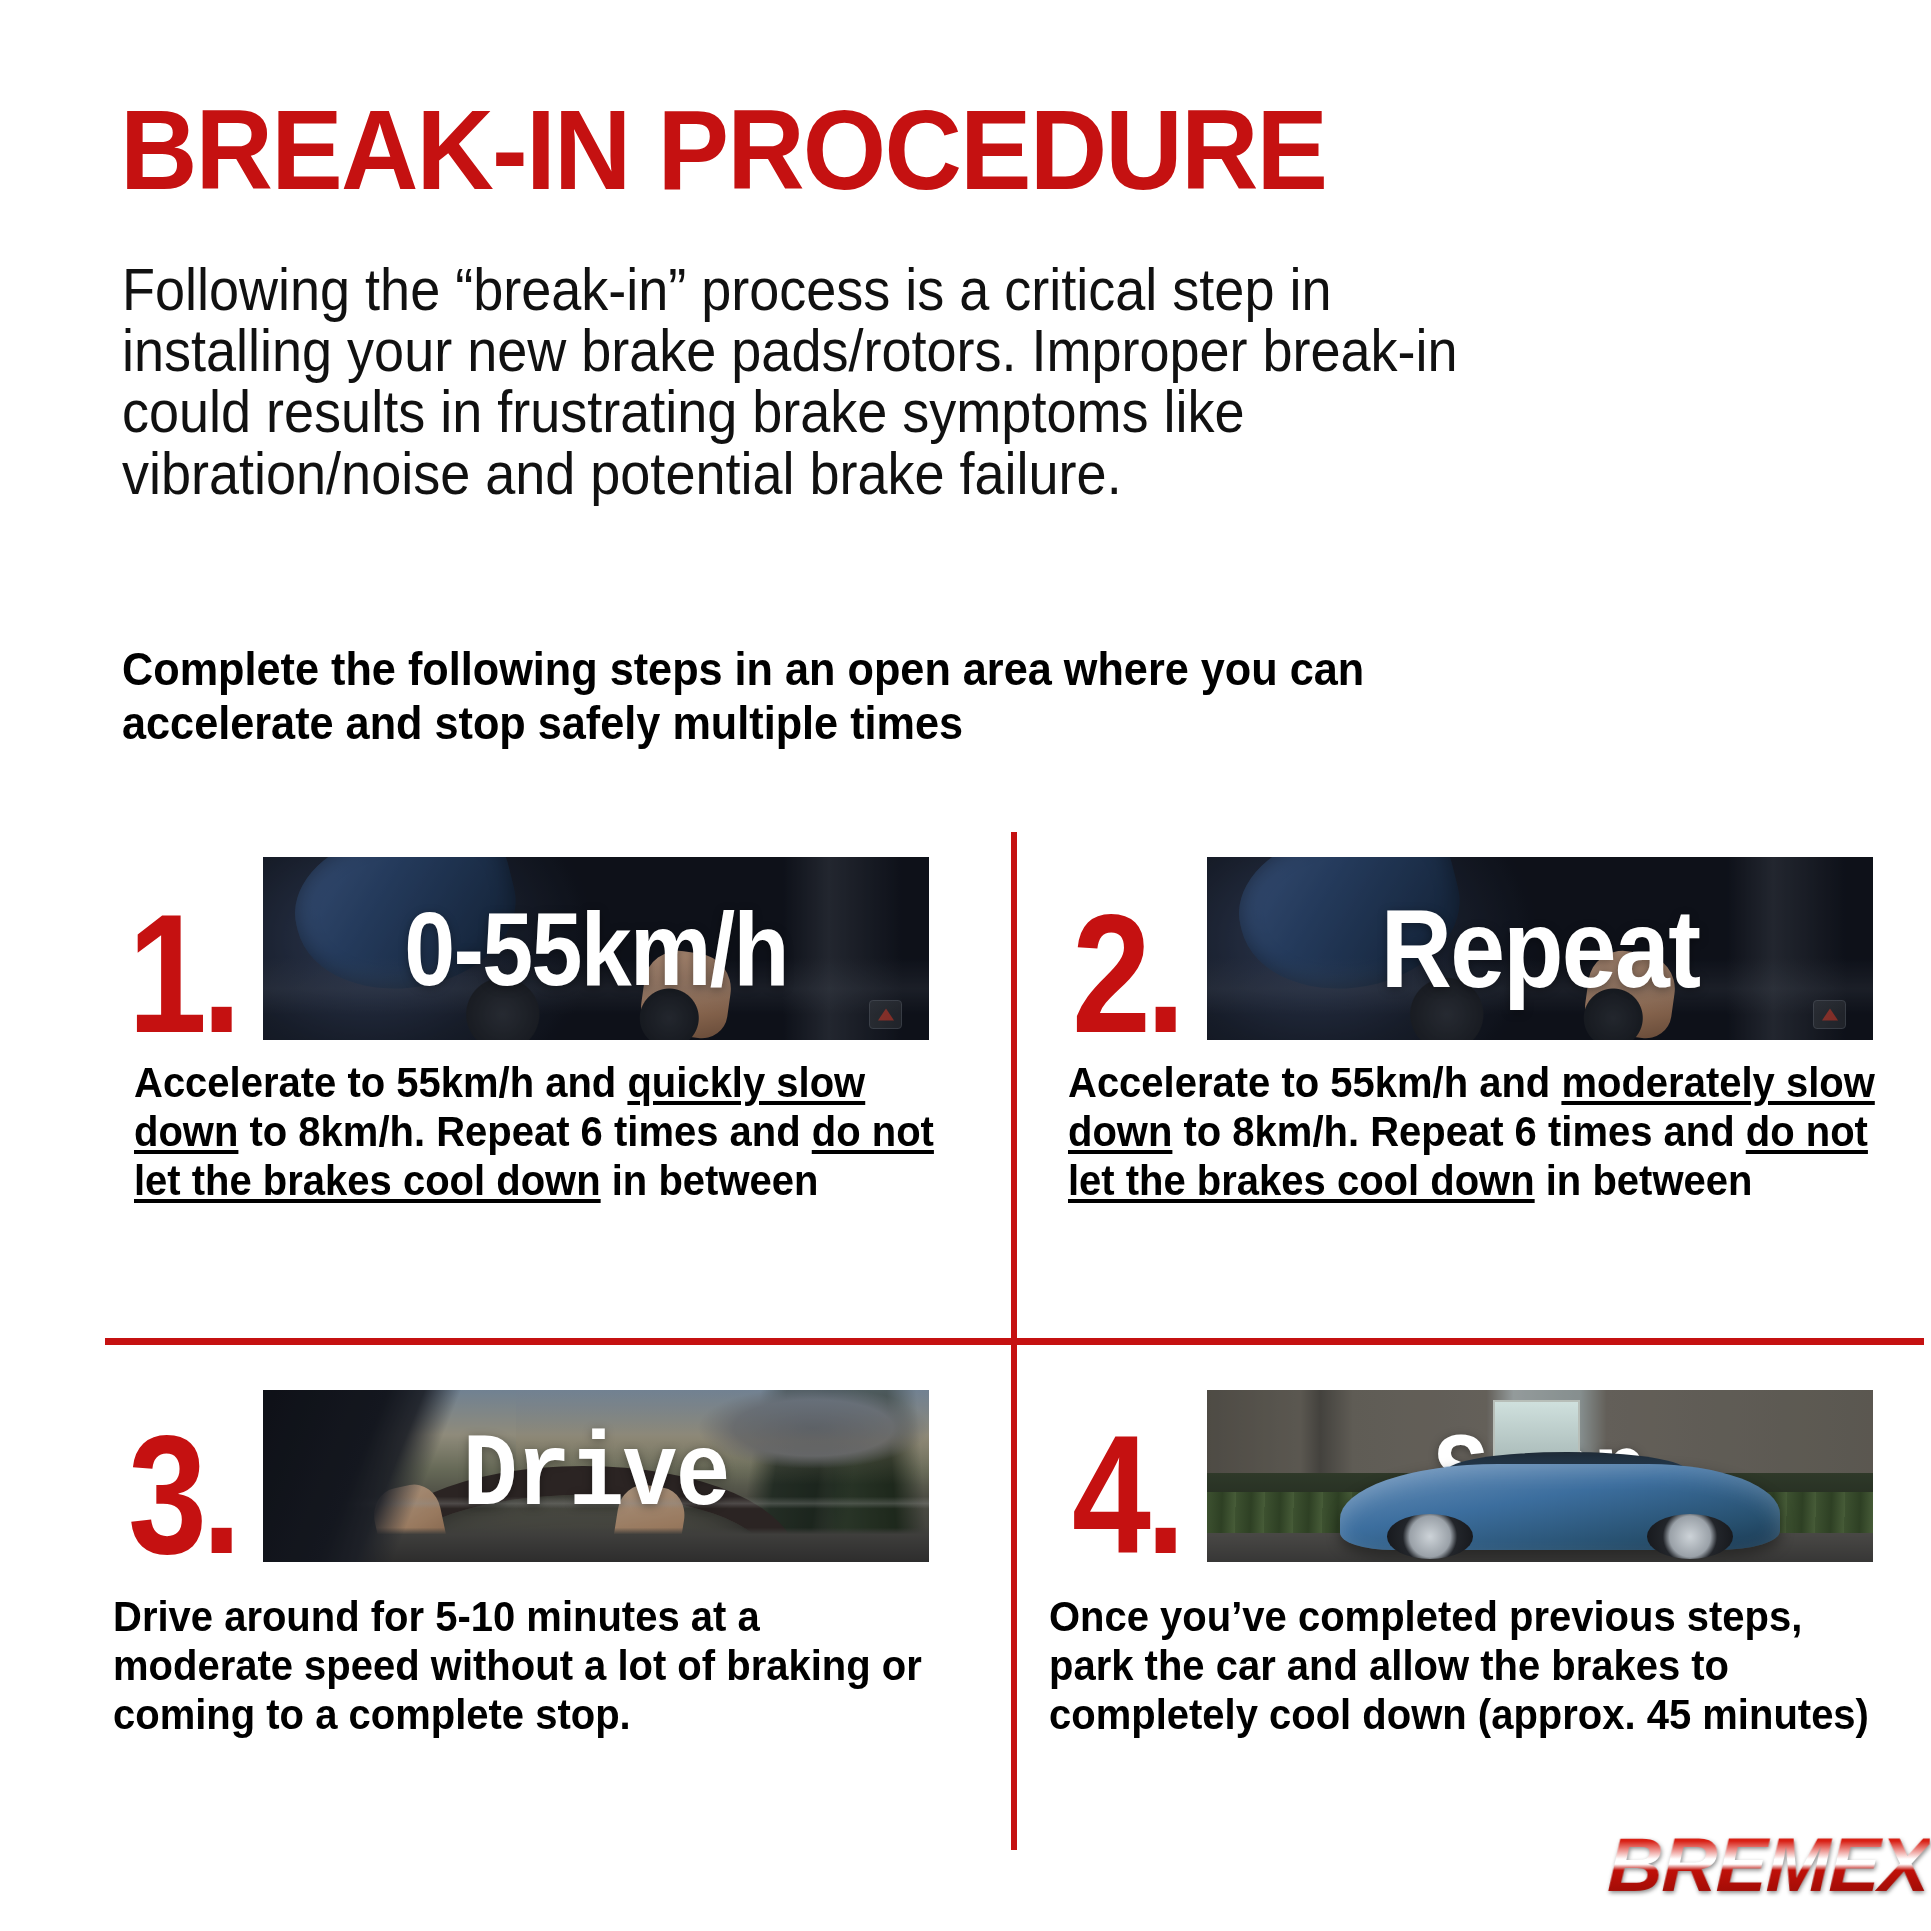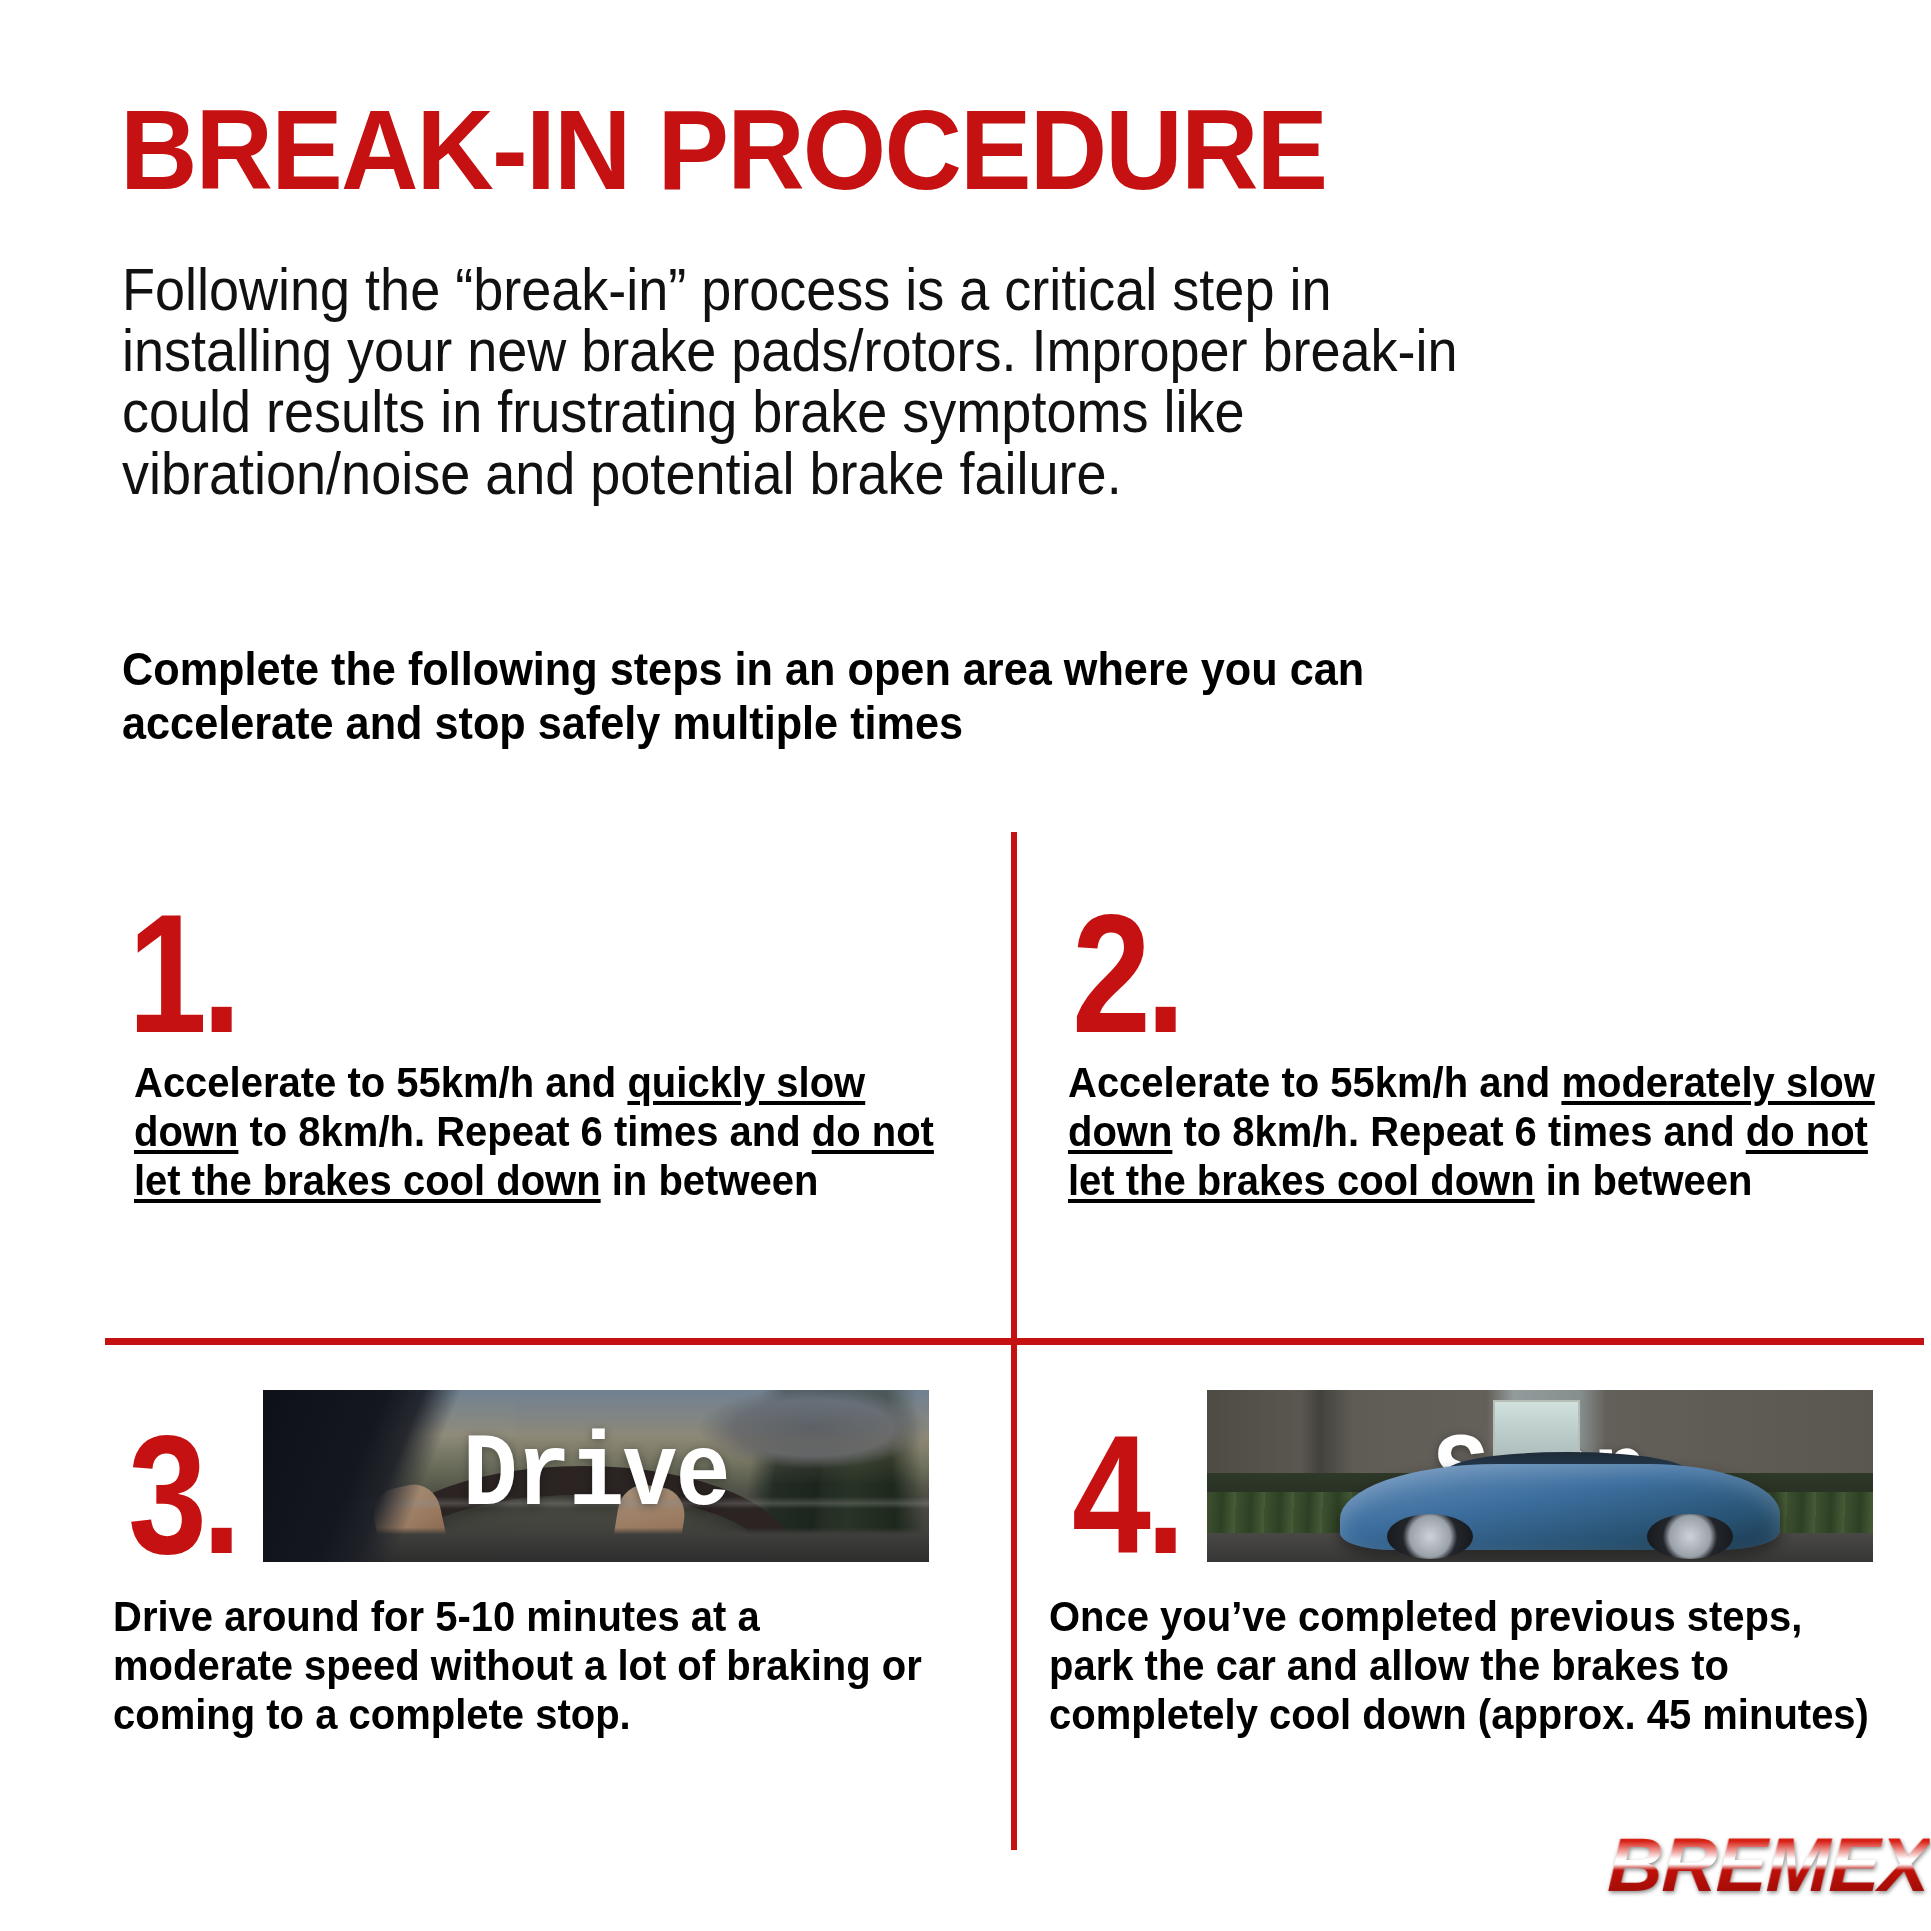--- a/index.html
+++ b/index.html
@@ -257,27 +257,45 @@
   <p class="subhead">Complete the following steps in an open area where you can accelerate and stop safely multiple times</p>
 
   <div class="v-divider" style="background: rgb(197, 17, 17);"></div>
   <div class="h-divider" style="background: rgb(197, 17, 17);"></div>
 
   <div class="grid">
 
     <div class="cell c1">
       <div class="cell-top">
         <div class="step-num" style="color: rgb(197, 17, 17);">1.</div>
+        <div class="photo">
+          <div class="scene scene-interior">
+            <div class="arm"></div>
+            <div class="hand"></div>
+            <div class="hazard"></div>
+          </div>
+          <div class="shade"></div>
+          <div class="photo-label">0-55km/h</div>
+        </div>
       </div>
       <div class="desc"><span>Accelerate to 55km/h and </span><u>quickly slow down</u><span> to 8km/h. Repeat 6 times and </span><u>do not let the brakes cool down</u><span> in between</span></div>
     </div>
 
     <div class="cell c2">
       <div class="cell-top">
         <div class="step-num" style="color: rgb(197, 17, 17);">2.</div>
+        <div class="photo">
+          <div class="scene scene-interior">
+            <div class="arm"></div>
+            <div class="hand"></div>
+            <div class="hazard"></div>
+          </div>
+          <div class="shade"></div>
+          <div class="photo-label">Repeat</div>
+        </div>
       </div>
       <div class="desc"><span>Accelerate to 55km/h and </span><u>moderately slow down</u><span> to 8km/h. Repeat 6 times and </span><u>do not let the brakes cool down</u><span> in between</span></div>
     </div>
 
     <div class="cell c3">
       <div class="cell-top">
         <div class="step-num" style="color: rgb(197, 17, 17);">3.</div>
         <div class="photo">
           <div class="scene scene-road">
             <div class="mirror"></div>

